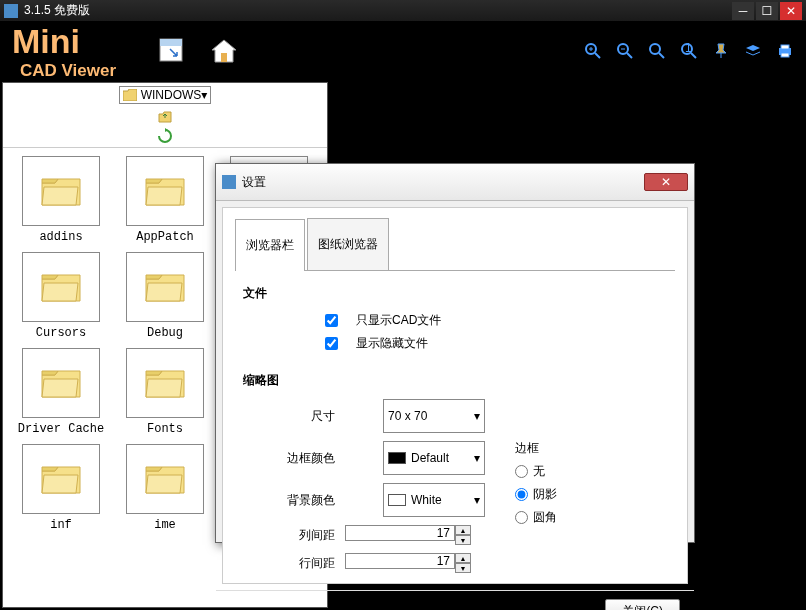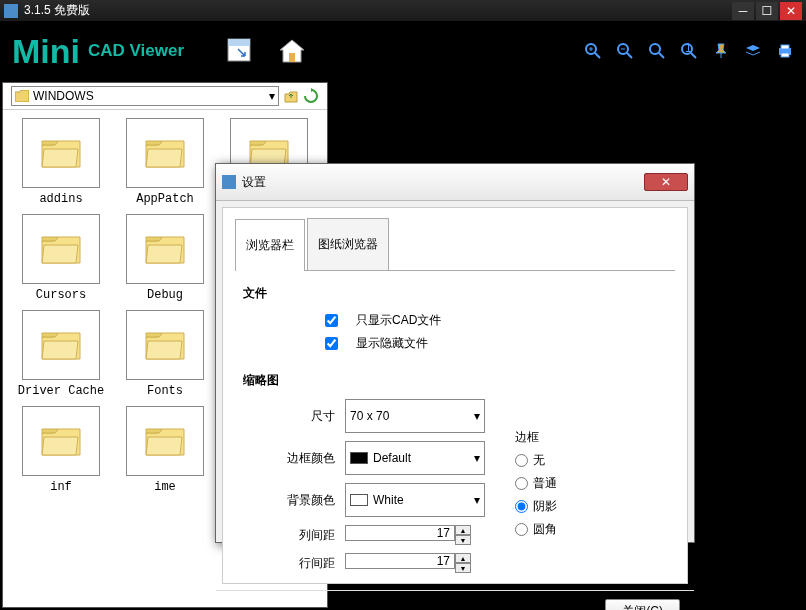--- a/index.html
+++ b/index.html
@@ -10,35 +10,35 @@
 .titlebar-icon { width: 14px; height: 14px; background: #4a8cc9; margin-right: 6px; }
 .titlebar-text { flex: 1; color: #fff; font-size: 12px; }
 .titlebar-controls { display: flex; gap: 2px; }
 .tb-btn { width: 22px; height: 18px; display: flex; align-items: center; justify-content: center; color: #fff; cursor: pointer; }
 .tb-min { background: #333; }
 .tb-max { background: #333; }
 .tb-close { background: #d62f2f; }
 
 
 .brandbar { height: 58px; background: #000; display: flex; align-items: center; padding: 0 12px; gap: 18px; }
-.brand-logo { display: flex; align-items: center; color: #14b8a6; }
+.brand-logo { display: flex; align-items: flex-start; color: #fdba74; flex-direction: column; }
 .brand-mini { font-size: 34px; font-weight: bold; font-family: Arial, sans-serif; letter-spacing: 0px; }
 .brand-cad { font-size: 17px; font-family: Arial, sans-serif; margin-left: 8px; font-weight: bold; }
 .brand-icons { display: flex; gap: 16px; align-items: center; margin-left: 20px; }
 .brand-tool { width: 36px; height: 36px; display: flex; align-items: center; justify-content: center; cursor: pointer; }
 .brand-right { margin-left: auto; display: flex; gap: 14px; align-items: center; }
 .zoom-icon { width: 18px; height: 18px; cursor: pointer; }
 
 
 .content { display: flex; height: 530px; background: #000; }
 
 
 .file-panel { width: 330px; background: #000; padding: 2px; }
 .file-panel-inner { background: #fff; height: 100%; border: 1px solid #555; display: flex; flex-direction: column; }
-.path-row { display: flex; align-items: center; padding: 3px 8px; gap: 4px; border-bottom: 1px solid #ccc; }
+.path-row { display: flex; align-items: center; padding: 3px 16px; gap: 4px; border-bottom: 1px solid #ccc; flex-direction: column; }
 .path-select { flex: 1; display: flex; align-items: center; border: 1px solid #888; padding: 1px 3px; background: #fff; height: 20px; font-family: "Courier New", monospace; }
 .path-folder-icon { width: 14px; height: 12px; margin-right: 4px; }
 .path-dd { margin-left: auto; }
 .refresh-icon { width: 16px; height: 16px; cursor: pointer; }
 
 .folder-grid { flex: 1; overflow: auto; padding: 8px; display: grid; grid-template-columns: repeat(3, 1fr); gap: 8px 4px; align-content: start; }
 .folder-item { display: flex; flex-direction: column; align-items: center; }
 .folder-thumb { width: 78px; height: 70px; border: 1px solid #888; display: flex; align-items: center; justify-content: center; background: #fff; }
 .folder-label { margin-top: 4px; text-align: center; font-family: "Courier New", monospace; font-size: 12px; }
 
@@ -56,21 +56,21 @@
 .tabs { display: flex; border-bottom: 1px solid #aaa; }
 .tab { padding: 17px 10px; border: 1px solid #aaa; border-bottom: none; background: #f4f4f4; cursor: pointer; margin-right: 2px; }
 .tab.active { background: #fff; position: relative; top: 1px; }
 
 .section-title { font-weight: bold; margin: 14px 0 10px 8px; }
 .chk-row { margin-left: 90px; margin-bottom: 6px; display: flex; align-items: center; gap: 18px; }
 .chk-row input { width: 13px; height: 13px; }
 
 .form-grid { display: grid; grid-template-columns: 90px 140px 1fr; row-gap: 8px; align-items: center; margin-left: 20px; }
 .form-label { text-align: right; padding-right: 10px; }
-.form-input { height: 20px; border: 1px solid #888; padding: 16px 4px; display: flex; align-items: center; background: #fff; position: relative; }
+.form-input { height: 20px; border: 1px solid #888; padding: 16px 4px; display: flex; align-items: center; background: #fff; position: relative; margin-left: 38px; }
 .form-input .swatch { width: 18px; height: 12px; border: 1px solid #555; margin-right: 5px; }
 .form-input .dd { margin-left: auto; }
 .spinner { display: flex; }
 .spinner input { width: 110px; height: 16px; border: 1px solid #888; text-align: right; padding-right: 4px; }
 .spinbtns { display: flex; flex-direction: column; }
 .spinbtns div { width: 16px; height: 10px; border: 1px solid #888; background: #eee; font-size: 7px; display:flex; align-items:center; justify-content:center; cursor:pointer; }
 
 .radio-group { grid-row: 1 / span 5; grid-column: 3; padding-left: 30px; }
 .radio-title { margin-bottom: 6px; }
 .radio-row { display: flex; align-items: center; gap: 5px; margin-bottom: 6px; }
@@ -327,24 +327,20 @@
         <span>70 x 70</span>
           <span class="dd">▾</span>
       </div>
       <div class="radio-group">
         <div class="radio-title">边框</div>
         <div class="radio-row">
             <input type="radio" name="b" style="">
             <span>无</span>
           </div>
         <div class="radio-row">
-            <input type="radio" name="b" style="">
-            <span>普通</span>
-          </div>
-        <div class="radio-row">
             <input type="radio" name="b" checked="" style="">
             <span>阴影</span>
           </div>
         <div class="radio-row">
             <input type="radio" name="b" style="">
             <span>圆角</span>
           </div>
       </div>
 
       <div class="form-label">边框颜色</div>

